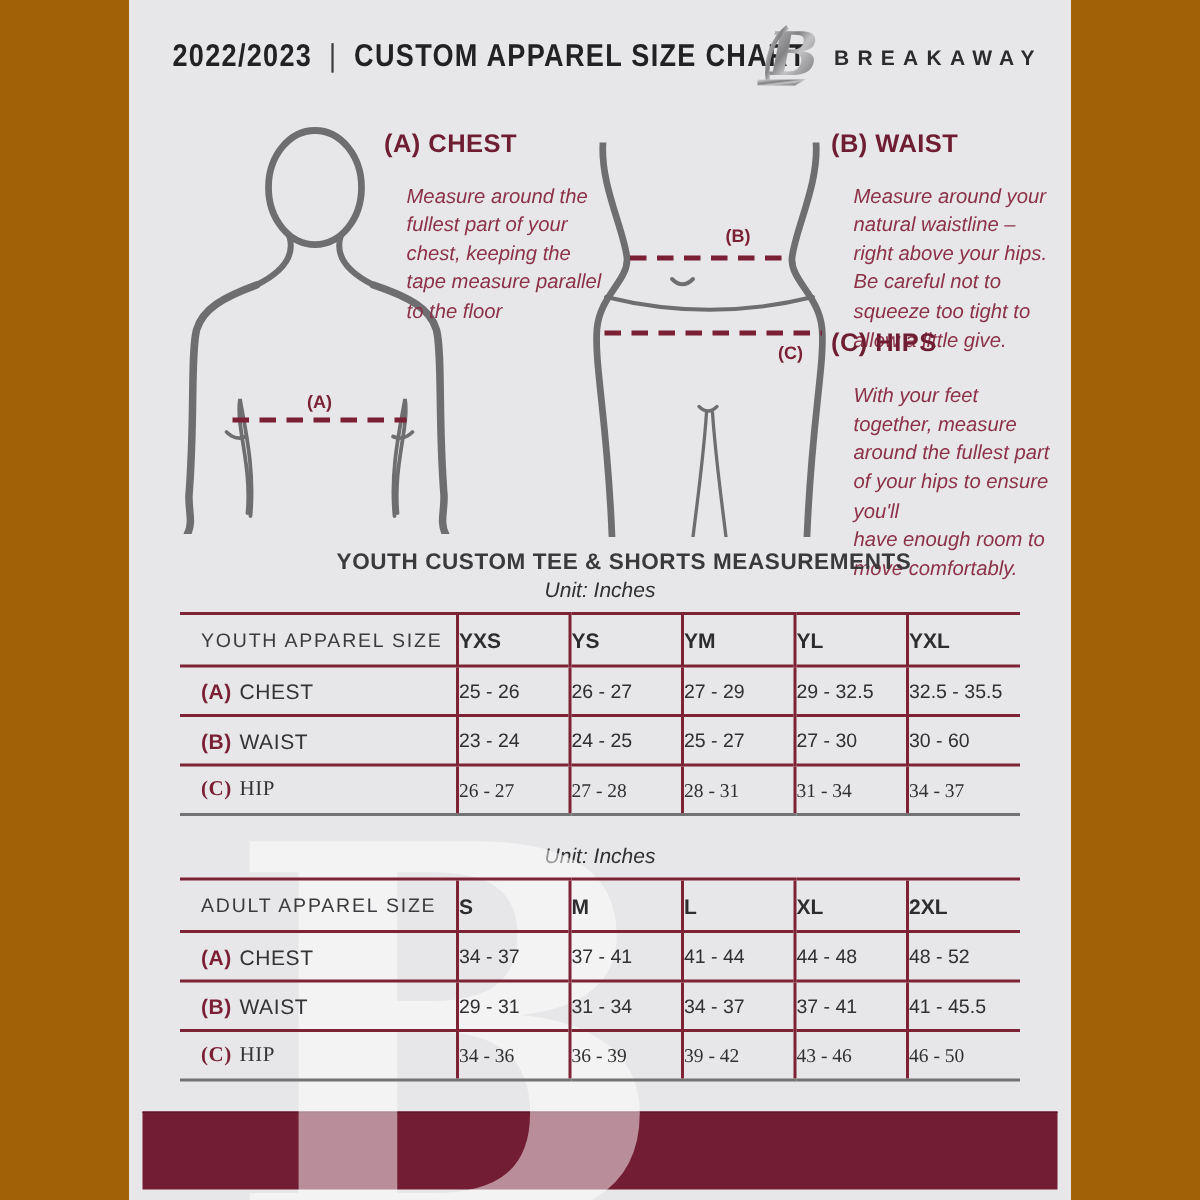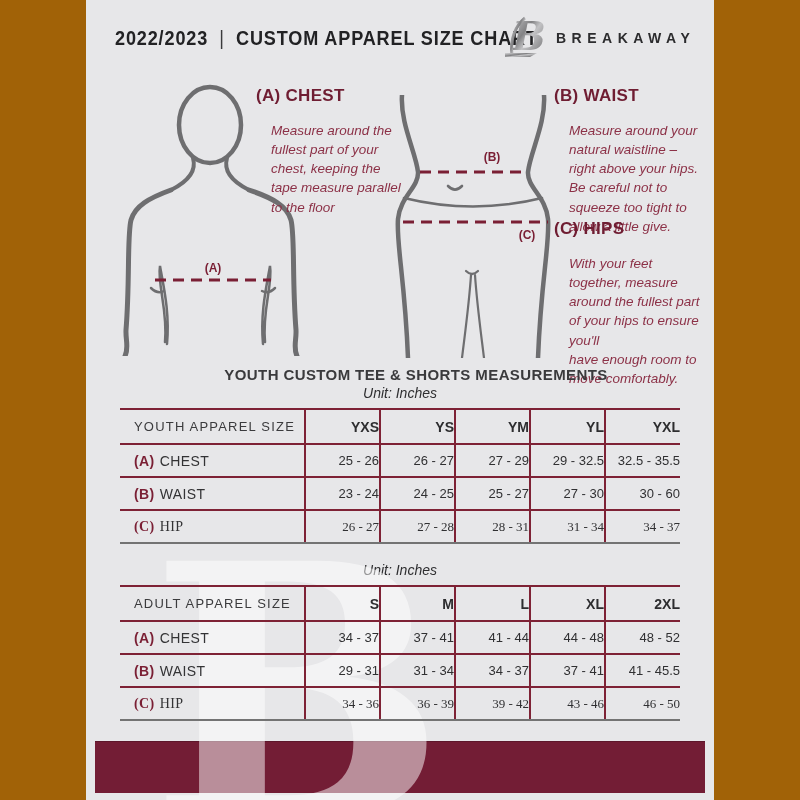--- a/index.html
+++ b/index.html
@@ -28,21 +28,21 @@
              font-weight:700;font-size:15px;color:#3a3a3c;letter-spacing:.4px;}
   .tbl-unit{position:absolute;left:0;width:628px;text-align:center;
             font-style:italic;font-size:14px;color:#2f2f31;}
 
   
   table.size-table{position:absolute;left:34px;width:560px;border-collapse:collapse;
                    table-layout:fixed;background:transparent;z-index:2;}
   .size-table col.c0{width:185px;}
   .size-table col.cs{width:75px;}
   .size-table th,.size-table td{border-top:2px solid #7e2235;height:31px;
-       text-align:right;vertical-align:middle;padding:0;font-weight:400;}
+       text-align:left;vertical-align:middle;padding:0;font-weight:400;}
   .size-table tr:first-child th{height:33px;}
   .size-table tr:last-child td{border-bottom:2px solid #737373;font-family:Liberation Serif, serif;}
   .size-table th+th,.size-table td+td{border-left:2px solid #7e2235;}
   .size-table .col-label{text-align:left;padding-left:14px;font-size:13px;
        letter-spacing:1.2px;color:#3b3b3d;font-weight:400;}
   .size-table th.size-code{font-size:14px;font-weight:700;color:#2d2d2f;}
   .size-table td.val{font-size:13px;color:#303032;}
   .size-table td.rowlab{text-align:left;padding-left:14px;font-size:14px;color:#333335;letter-spacing:.4px;}
   .size-table td.rowlab .pfx{font-weight:700;color:#7a1f34;margin-right:5px;}
 

